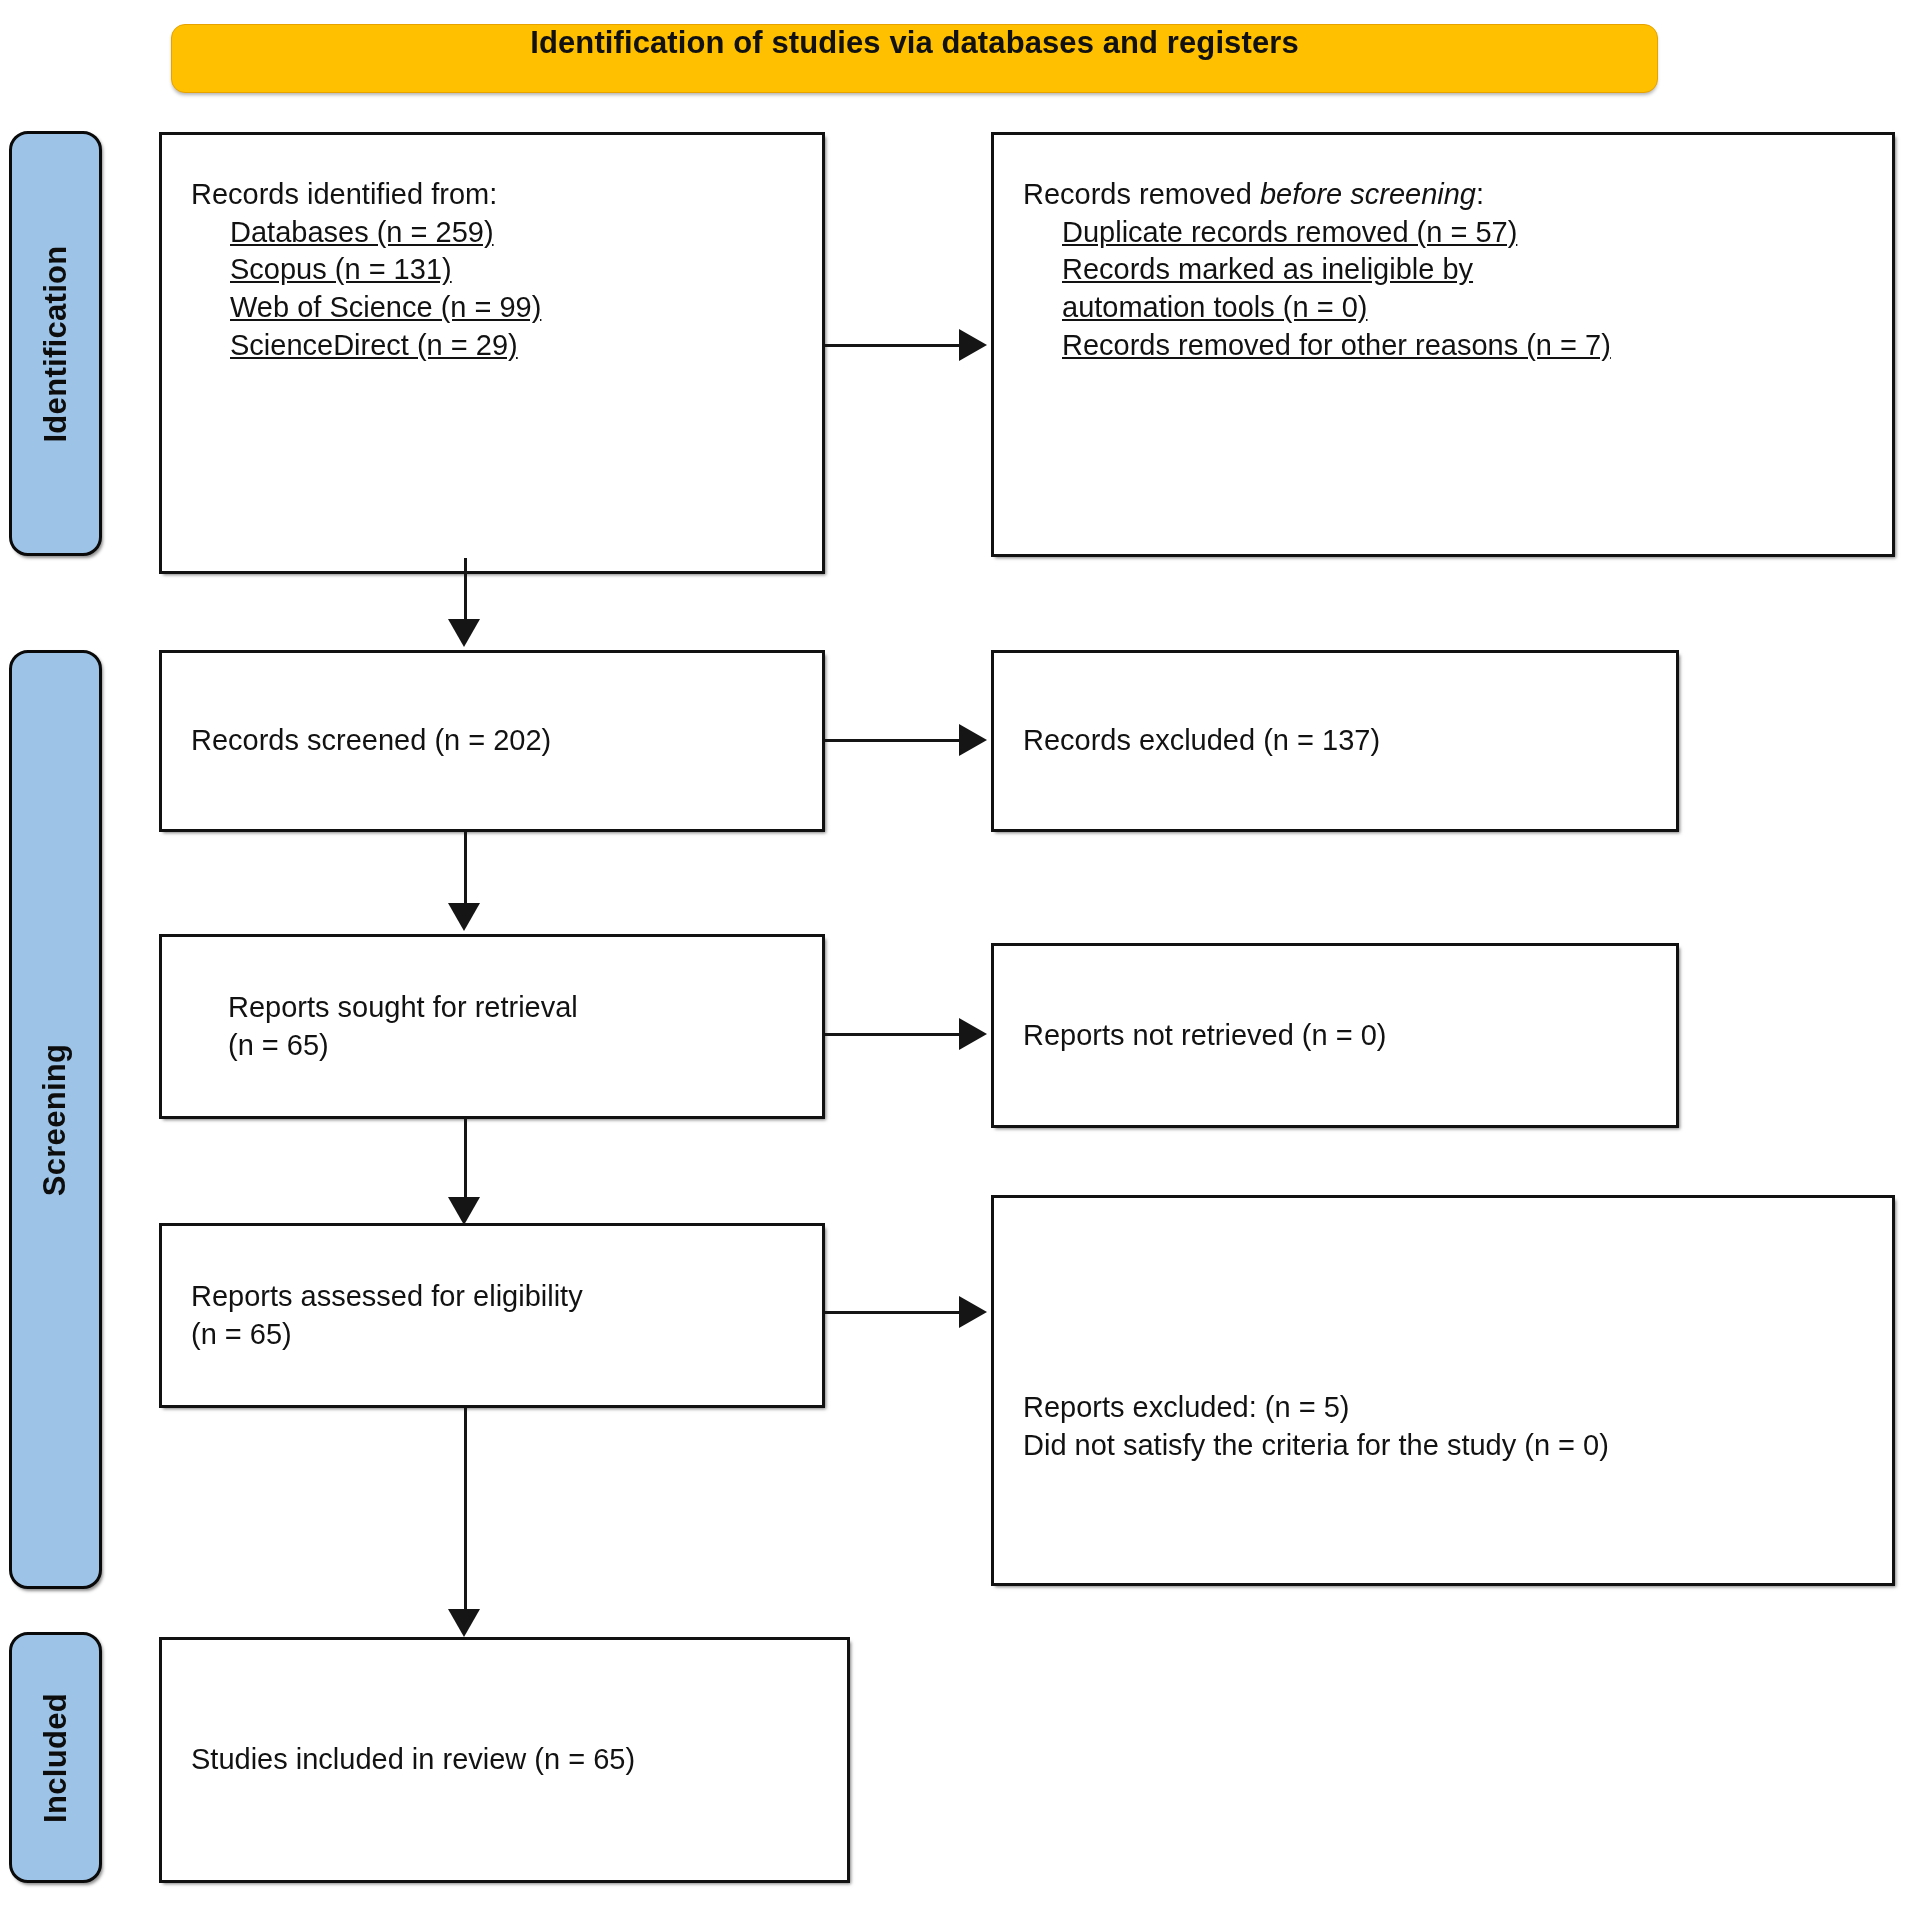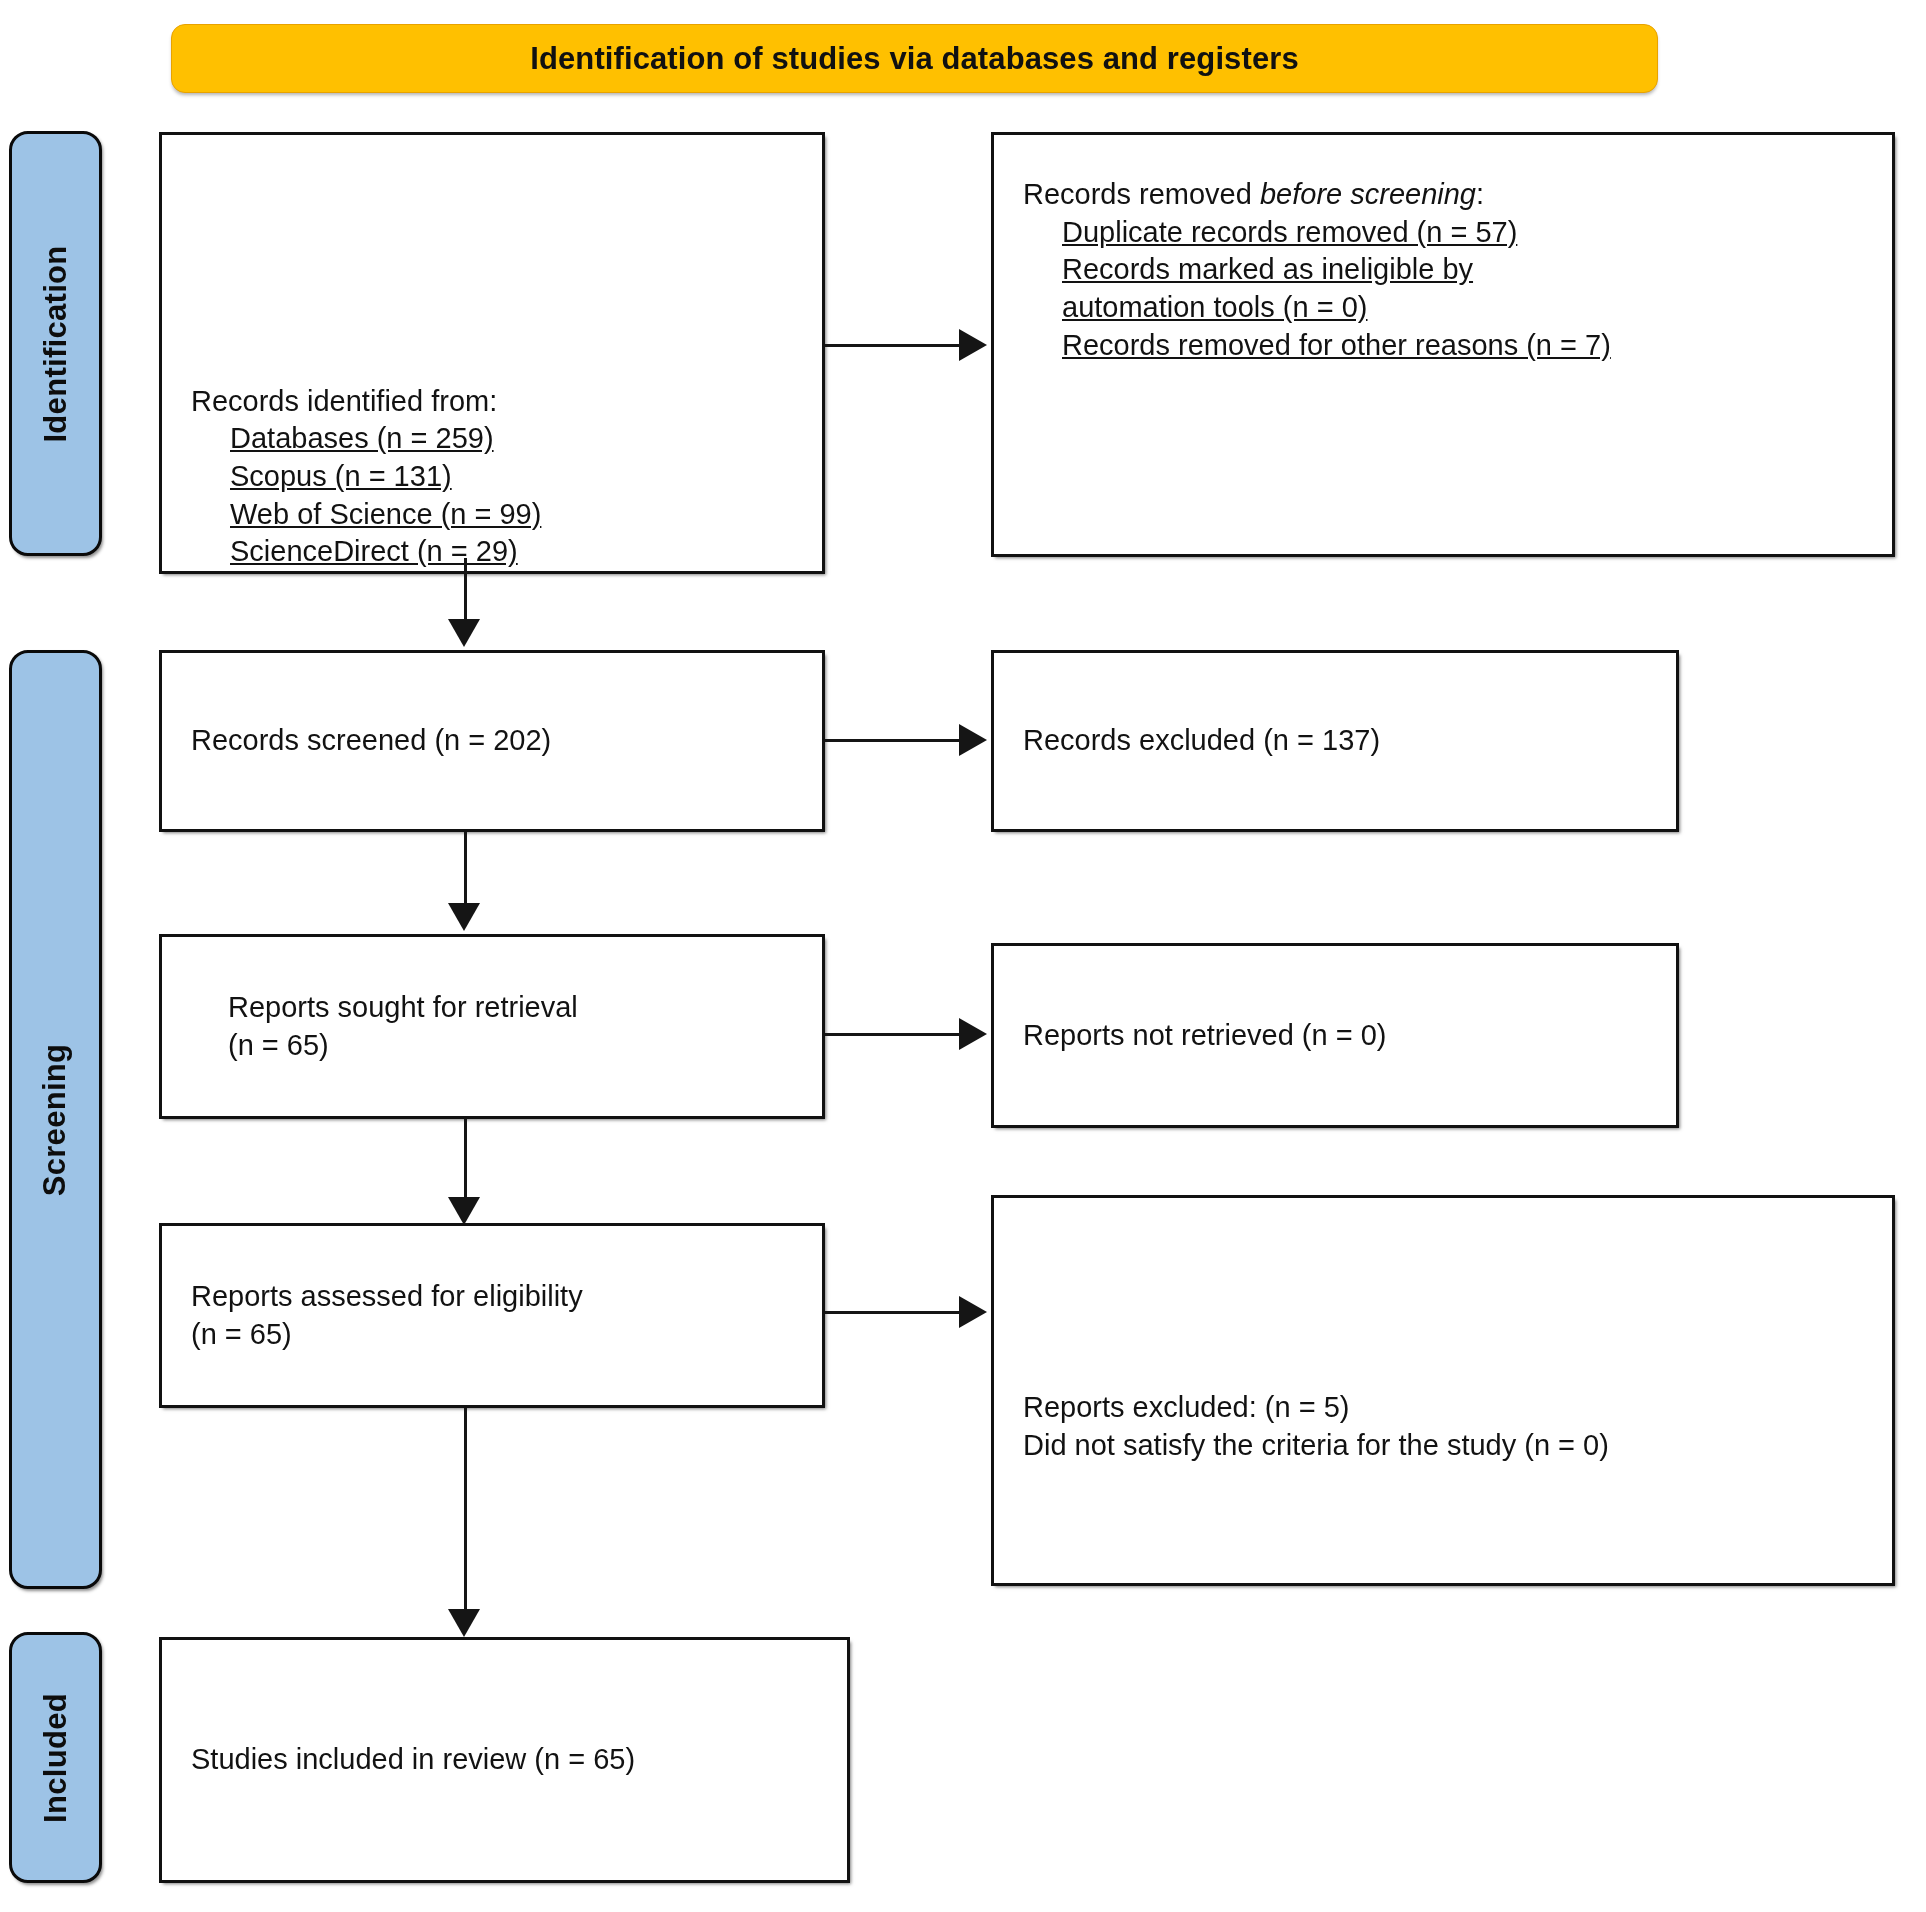--- a/index.html
+++ b/index.html
@@ -23,21 +23,20 @@
     position: absolute;
     left: 171px;
     top: 24px;
     width: 1487px;
     height: 69px;
     background: #FFC000;
     border: 1.9px solid #E8A200;
     border-radius: 14px;
     box-shadow: 0 3.2px 3.8px -1.3px rgba(0,0,0,0.30);
     display: flex;
-    align-items: center;
     justify-content: center;
     box-sizing: border-box;
   }
   .banner-text {
     font-size: 31px;
     font-weight: bold;
     color: #111111;
     letter-spacing: 0.1px;
     white-space: nowrap;
   }
@@ -131,21 +130,21 @@
   </div>
 
   <div class="stage-tab" style="left:9px; top:650px; width:93px; height:939px;">
     <span class="vlabel">Screening</span>
   </div>
 
   <div class="stage-tab" style="left:9px; top:1632px; width:93px; height:251px;">
     <span class="vlabel">Included</span>
   </div>
 
-  <div class="pbox vc-top" style="left:159px; top:132px; width:666px; height:442px;justify-content:flex-end;">
+  <div class="pbox vc-top" style="left:159px; top:132px; width:666px; height:442px;">
     <div class="line">Records identified from:</div>
     <div class="line indent">Databases (n = 259)</div>
     <div class="line indent">Scopus (n = 131)</div>
     <div class="line indent">Web of Science (n = 99)</div>
     <div class="line indent">ScienceDirect (n = 29)</div>
   </div>
 
   <div class="pbox vc-top" style="left:991px; top:132px; width:904px; height:425px;">
     <div class="line">
       <span>Records removed </span><span style="font-style:italic">before screening</span><span>:</span>

